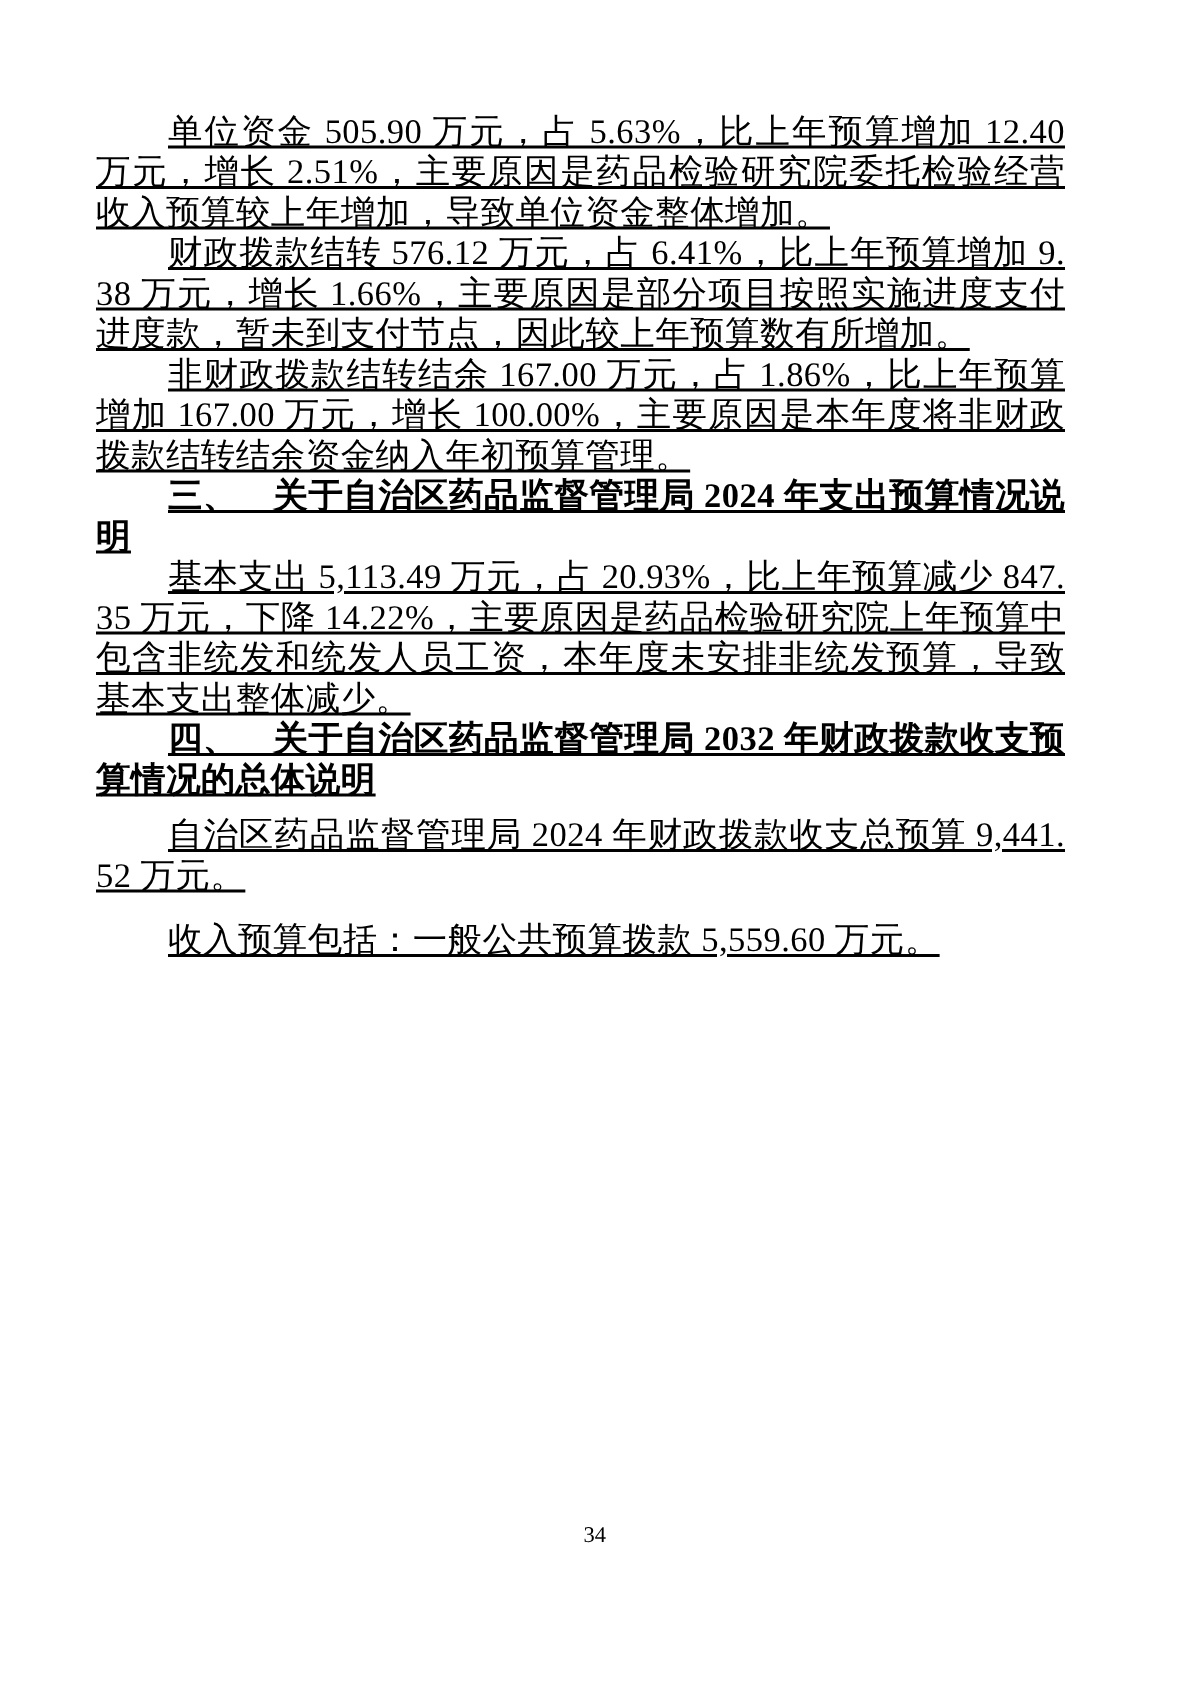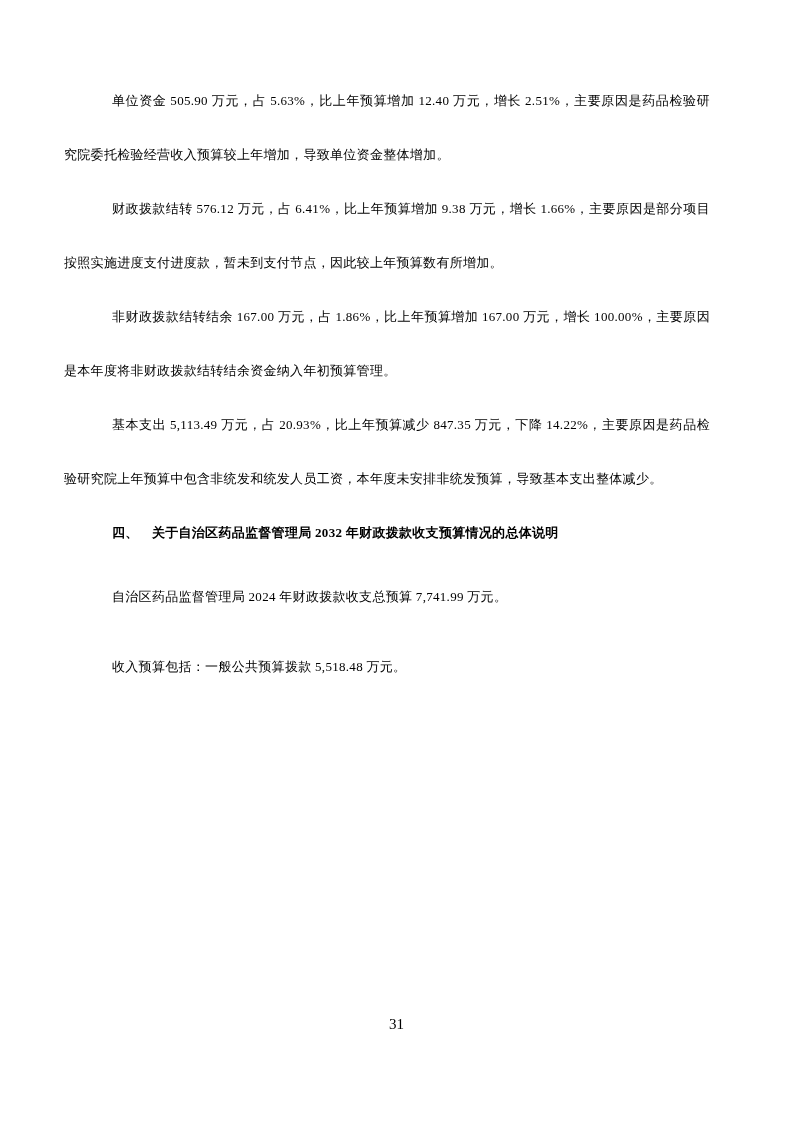--- a/index.html
+++ b/index.html
@@ -19,26 +19,27 @@
   }
   .content {
     position: absolute;
     top: 74px;
     left: 64px;
     width: 646px;
   }
   .para, .heading {
     margin: 0;
     padding: 0;
-    font-size: 13px;
-    line-height: 54px;
+    font-size: 23px;
+    line-height: 27px;
     text-align: justify;
     text-indent: 48px;
     letter-spacing: 0.3px;
     word-break: break-all;
+    text-decoration: underline;
   }
   .heading {
     font-weight: bold;
   }
   .sp-sm { margin-top: 10px; }
   .sp-md { margin-top: 16px; }
   .page-number {
     position: absolute;
     top: 1014px;
     left: 0;
@@ -50,19 +51,20 @@
   }
 </style>
 </head>
 <body>
 
 <div class="page">
   <div class="content">
     <p class="para">单位资金 505.90 万元，占 5.63%，比上年预算增加 12.40 万元，增长 2.51%，主要原因是药品检验研究院委托检验经营收入预算较上年增加，导致单位资金整体增加。</p>
     <p class="para">财政拨款结转 576.12 万元，占 6.41%，比上年预算增加 9.38 万元，增长 1.66%，主要原因是部分项目按照实施进度支付进度款，暂未到支付节点，因此较上年预算数有所增加。</p>
     <p class="para">非财政拨款结转结余 167.00 万元，占 1.86%，比上年预算增加 167.00 万元，增长 100.00%，主要原因是本年度将非财政拨款结转结余资金纳入年初预算管理。</p>
+    <h2 class="heading">三、　关于自治区药品监督管理局 2024 年支出预算情况说明</h2>
     <p class="para">基本支出 5,113.49 万元，占 20.93%，比上年预算减少 847.35 万元，下降 14.22%，主要原因是药品检验研究院上年预算中包含非统发和统发人员工资，本年度未安排非统发预算，导致基本支出整体减少。</p>
     <h2 class="heading">四、　关于自治区药品监督管理局 2032 年财政拨款收支预算情况的总体说明</h2>
-    <p class="para sp-sm">自治区药品监督管理局 2024 年财政拨款收支总预算 7,741.99 万元。</p>
-    <p class="para sp-md">收入预算包括：一般公共预算拨款 5,518.48 万元。</p>
+    <p class="para sp-sm">自治区药品监督管理局 2024 年财政拨款收支总预算 9,441.52 万元。</p>
+    <p class="para sp-md">收入预算包括：一般公共预算拨款 5,559.60 万元。</p>
   </div>
-  <div class="page-number">31</div>
+  <div class="page-number">34</div>
 </div>
 
 </body></html>

